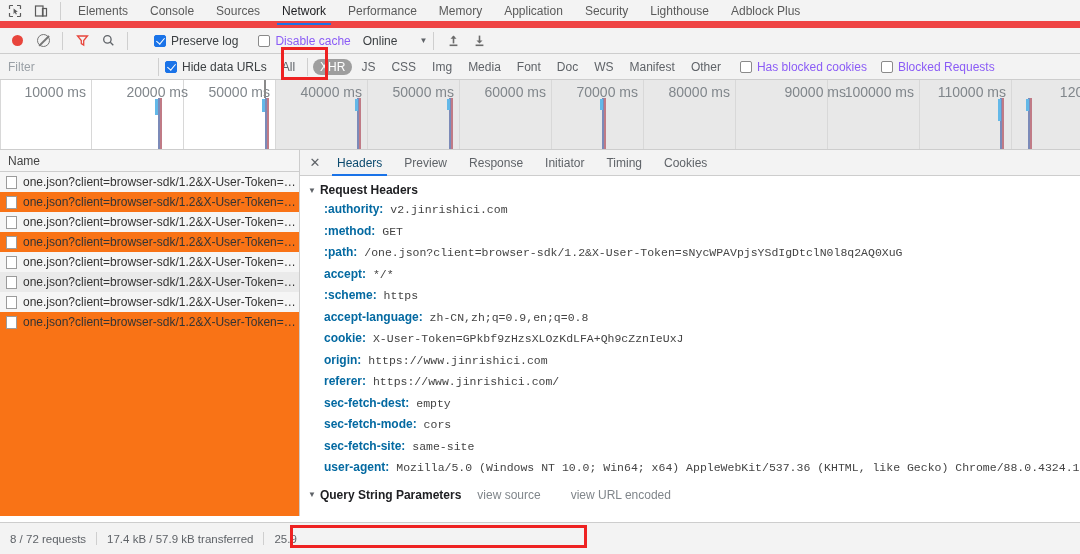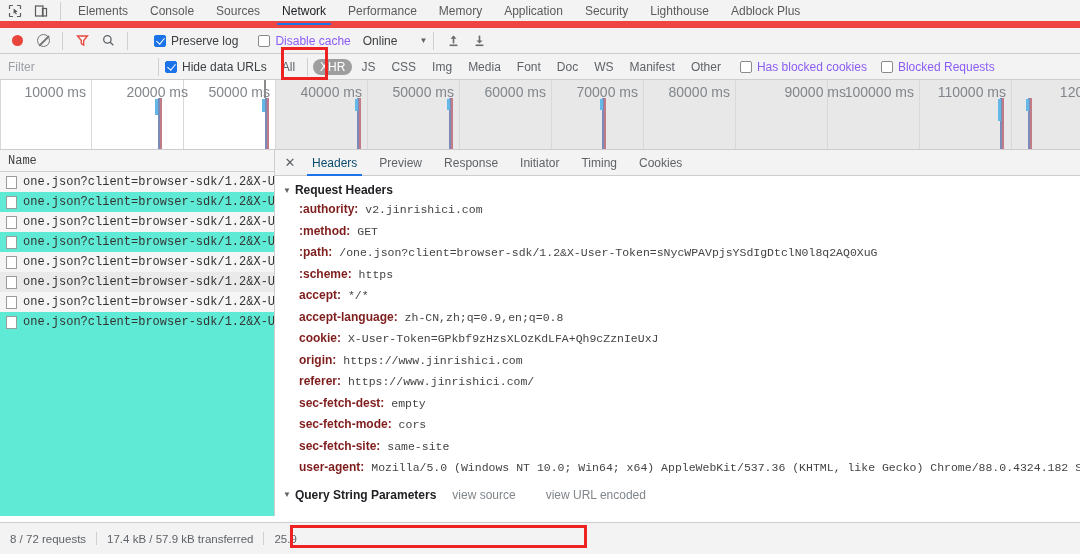--- a/index.html
+++ b/index.html
@@ -103,21 +103,21 @@
     position: absolute; top: 4px; font-size: 14px; color: #80868b;
     transform: translateX(-100%); padding-right: 5px; white-space: nowrap;
   }
   .ov-bar { position: absolute; width: 1.5px; background: #c07b86; }
   .ov-bar2 { position: absolute; width: 1.5px; background: #7c8ab8; }
   .ov-blue { position: absolute; width: 3px; background: #63b8e8; }
   .ov-dark { position: absolute; width: 2px; background: #8a8a8a; }
 
   
   .main { display: flex; height: 366px; }
-  .reqpane { width: 275px; border-right: 1px solid #cdcdcd; background: #5eead4; font-family: Liberation Mono, monospace; }
+  .reqpane { width: 300px; border-right: 1px solid #cdcdcd; background: #f97316; }
   .reqhead {
     height: 22px; line-height: 22px; padding-left: 8px;
     border-bottom: 1px solid #cdcdcd; background: #f5f5f5;
     color: #444; font-size: 12px;
   }
   .reqrow {
     display: flex; align-items: center; gap: 6px;
     height: 20px; padding-left: 6px; font-size: 12px; color: #333;
     white-space: nowrap; overflow: hidden;
   }
@@ -147,21 +147,21 @@
     padding: 2px 0 2px 8px; font-weight: bold; color: #202124; font-size: 12px;
   }
   .tri { font-size: 8px; color: #5f6368; }
   .link { font-weight: normal; color: #80868b; }
   .hrow {
     padding: 1px 0 1px 24px; line-height: 19.5px; white-space: nowrap;
     font-family: "Liberation Mono", monospace; font-size: 11.5px; color: #444;
   }
   .hk {
     font-family: "Liberation Sans", sans-serif; font-weight: bold;
-    font-size: 12px; color: #7f1d1d;
+    font-size: 12px; color: #0369a1;
   }
 
   
   .statusbar {
     position: absolute; left: 0; bottom: 0; width: 1080px; height: 32px;
     display: flex; align-items: center;
     background: #f3f3f3; border-top: 1px solid #cdcdcd;
     font-size: 11.5px; color: #5f6368;
   }
   .st-item { padding: 0 10px; white-space: nowrap; }
@@ -392,22 +392,22 @@
 
       <div class="dbody">
         <div class="section-t">
           <span class="tri">▼</span>
           <span style="margin-left:-12px">Request Headers</span>
         </div>
 
         <div class="hrow"><span class="hk">:authority:</span> <span>v2.jinrishici.com</span></div>
         <div class="hrow"><span class="hk">:method:</span> <span>GET</span></div>
         <div class="hrow"><span class="hk">:path:</span> <span>/one.json?client=browser-sdk/1.2&amp;X-User-Token=sNycWPAVpjsYSdIgDtclN0l8q2AQ0XuG</span></div>
+        <div class="hrow"><span class="hk">accept:</span> <span>*/*</span></div>
         <div class="hrow"><span class="hk">:scheme:</span> <span>https</span></div>
-        <div class="hrow"><span class="hk">accept:</span> <span>*/*</span></div>
         <div class="hrow"><span class="hk">accept-language:</span> <span>zh-CN,zh;q=0.9,en;q=0.8</span></div>
         <div class="hrow"><span class="hk">cookie:</span> <span>X-User-Token=GPkbf9zHzsXLOzKdLFA+Qh9cZznIeUxJ</span></div>
         <div class="hrow"><span class="hk">origin:</span> <span>https://www.jinrishici.com</span></div>
         <div class="hrow"><span class="hk">referer:</span> <span>https://www.jinrishici.com/</span></div>
         <div class="hrow"><span class="hk">sec-fetch-dest:</span> <span>empty</span></div>
         <div class="hrow"><span class="hk">sec-fetch-mode:</span> <span>cors</span></div>
         <div class="hrow"><span class="hk">sec-fetch-site:</span> <span>same-site</span></div>
         <div class="hrow"><span class="hk">user-agent:</span> <span>Mozilla/5.0 (Windows NT 10.0; Win64; x64) AppleWebKit/537.36 (KHTML, like Gecko) Chrome/88.0.4324.182 Safari/537.36</span></div>
 
         <div class="section-t" style="margin-top:7px">

